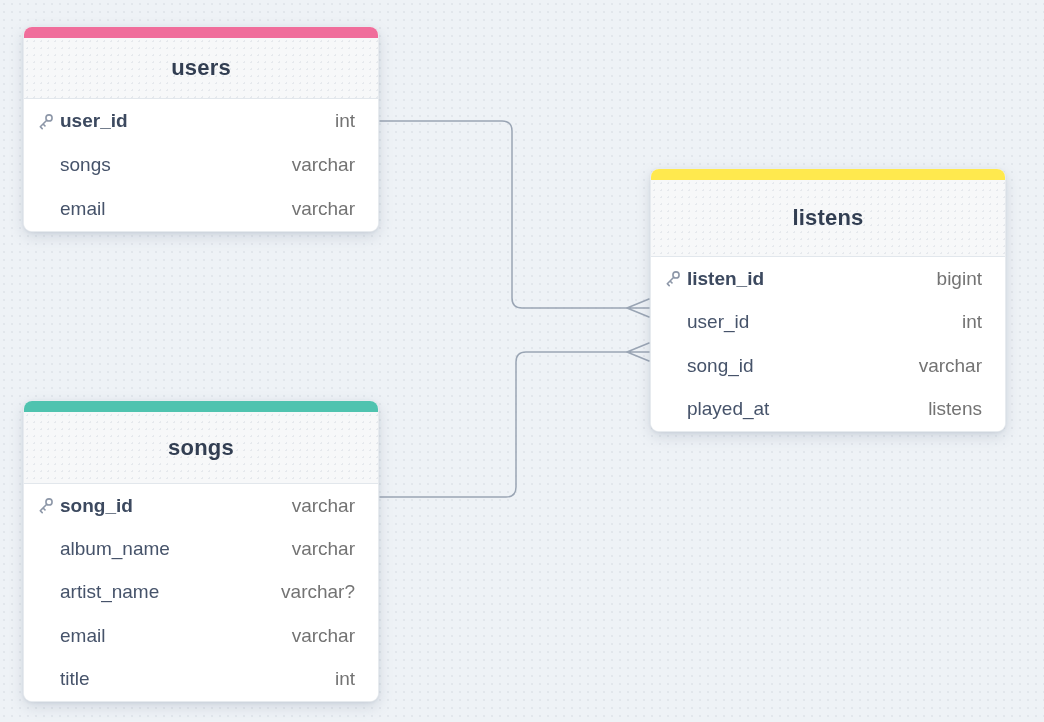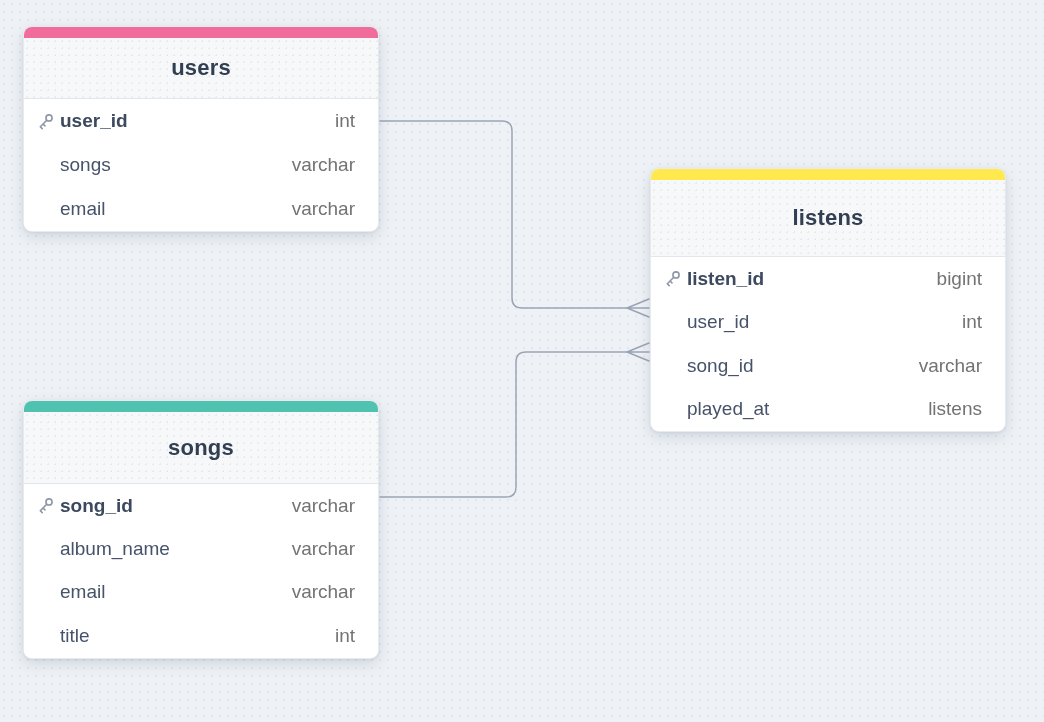--- a/index.html
+++ b/index.html
@@ -161,20 +161,24 @@
         </svg>
       </span>
       <span class="field-name">song_id</span>
       <span class="field-type">varchar</span>
     </div>
     <div class="field-row">
       <span class="field-name">album_name</span>
       <span class="field-type">varchar</span>
     </div>
     <div class="field-row">
+      <span class="field-name">artist_name</span>
+      <span class="field-type">varchar?</span>
+    </div>
+    <div class="field-row">
       <span class="field-name">email</span>
       <span class="field-type">varchar</span>
     </div>
     <div class="field-row">
       <span class="field-name">title</span>
       <span class="field-type">int</span>
     </div>
   </div>
 
 </div>

